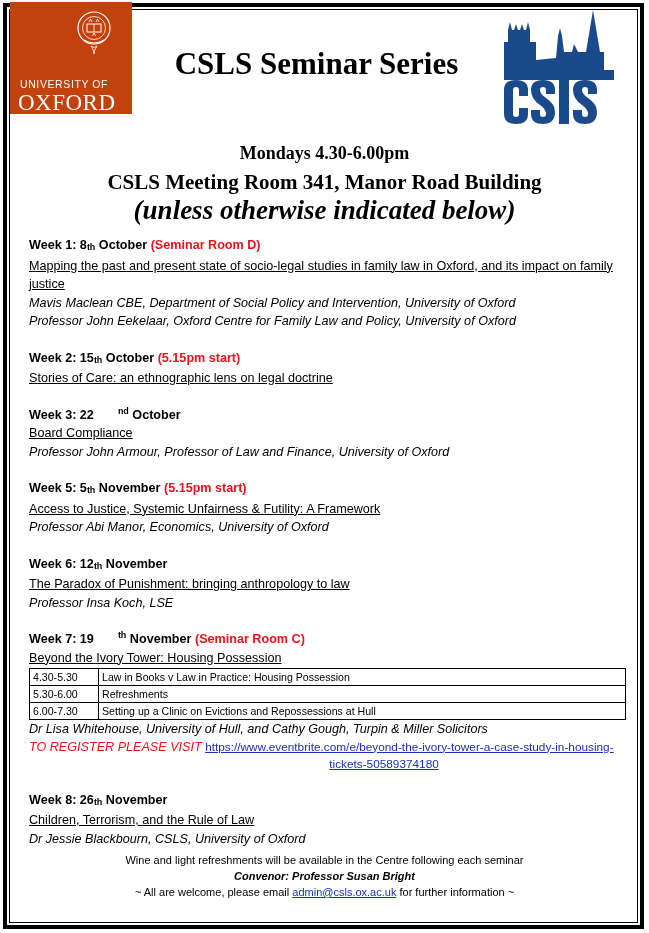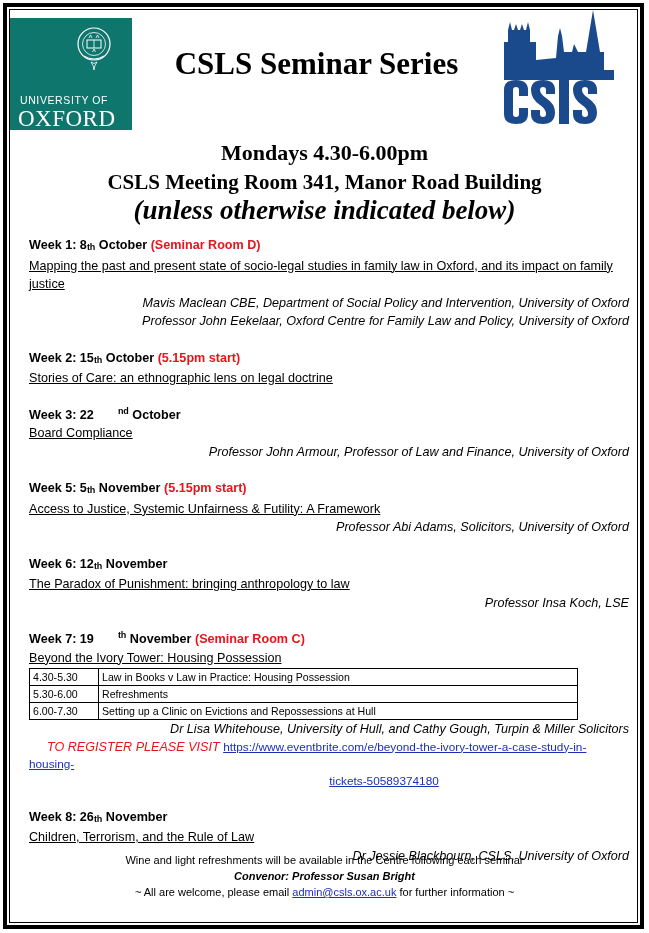--- a/index.html
+++ b/index.html
@@ -1,48 +1,48 @@
 <!DOCTYPE html>
 <html><head>
 <meta charset="utf-8">
 <style>
   html, body { margin: 0; padding: 0; background: #fff; }
   body { width: 649px; height: 933px; position: relative; overflow: hidden; font-family: "Liberation Sans", sans-serif; color: #000; }
   .frame-outer { position: absolute; left: 3px; top: 3px; width: 641px; height: 926px; border: 4px solid #000; box-sizing: border-box; }
   .frame-inner { position: absolute; left: 9px; top: 9px; width: 629px; height: 914px; border: 1px solid #000; box-sizing: border-box; }
 
-  .oxford-logo { position: absolute; left: 10px; top: 18px; width: 122px; height: 112px; background: #0f766e; color: #fff; }
+  .oxford-logo { position: absolute; left: 10px; top: 2px; width: 122px; height: 112px; background: #c2410c; color: #fff; }
   .oxford-crest { position: absolute; left: 66px; top: 8px; width: 36px; height: 52px; }
   .oxford-univ { position: absolute; left: 10px; top: 76px; font-size: 10.5px; letter-spacing: 0.6px; font-family: "Liberation Sans", sans-serif; }
   .oxford-name { position: absolute; left: 8px; top: 88px; font-size: 23px; font-family: "Liberation Serif", serif; letter-spacing: 0.5px; line-height: 26px; }
 
   .main-title { position: absolute; left: 144px; top: 44px; width: 345px; text-align: center; font-family: "Liberation Serif", serif; font-weight: bold; font-size: 31px; line-height: 40px; }
 
   .csls-logo { position: absolute; left: 500px; top: 8px; width: 120px; height: 125px; }
 
   .header-block { position: absolute; left: 12px; top: 138px; width: 625px; text-align: center; font-family: "Liberation Serif", serif; font-weight: bold; }
-  .header-block .line1 { font-size: 22px; line-height: 30px; }
+  .header-block .line1 { font-size: 18px; line-height: 30px; }
   .header-block .line2 { font-size: 21px; line-height: 28px; }
   .header-block .line3 { font-size: 27px; line-height: 28px; font-style: italic; }
 
   .content { position: absolute; left: 29px; top: 236px; width: 600px; font-size: 12.6px; line-height: 18.5px; }
   .week { margin-bottom: 18px; }
   .week-head { font-weight: bold; }
   .week-head sup, .week-head .sub-th { font-size: 9px; text-align: center; }
   .week-head .sub-th { vertical-align: -1px; }
   .week-head sup { vertical-align: 5px; line-height: 0; padding-left: 24px; }
   .note { color: #e8141b; }
   .topic { text-decoration: underline; }
-  .speaker { font-style: italic; text-align: right; }
+  .speaker { font-style: italic; }
 
-  table.schedule { border-collapse: collapse; width: 549px; margin-top: 1px; font-size: 10.6px; line-height: 14px; }
+  table.schedule { border-collapse: collapse; width: 597px; margin-top: 1px; font-size: 10.6px; line-height: 14px; }
   table.schedule td { border: 1px solid #000; padding: 1px 3px; }
   table.schedule td.t { width: 62px; }
 
-  .register { color: #e8141b; font-style: italic; margin-left: 18px; }
+  .register { color: #e8141b; font-style: italic; }
   .register-link { color: #1c2fb8; text-decoration: underline; font-size: 11.8px; font-family: "Liberation Sans", sans-serif; }
   .register-line { line-height: 17px; }
   .register-cont { text-align: center; line-height: 17px; margin-left: 110px; }
 
   .footer { position: absolute; left: 12px; top: 852px; width: 625px; text-align: center; font-size: 11px; line-height: 16px; }
   .footer .convenor { font-weight: bold; font-style: italic; }
   .footer a { color: #1c2fb8; text-decoration: underline; }
 </style>
 </head>
 <body>
@@ -99,21 +99,21 @@
 
   <div class="week">
     <div class="week-head"><span>Week 3: 22</span><sup>nd</sup><span> October</span></div>
     <div class="topic">Board Compliance</div>
     <div class="speaker">Professor John Armour, Professor of Law and Finance, University of Oxford</div>
   </div>
 
   <div class="week">
     <div class="week-head"><span>Week 5: 5</span><span class="sub-th">th</span><span> November</span> <span class="note">(5.15pm start)</span></div>
     <div class="topic">Access to Justice, Systemic Unfairness &amp; Futility: A Framework</div>
-    <div class="speaker">Professor Abi Adams, Solicitors, University of Oxford</div>
+    <div class="speaker">Professor Abi Manor, Economics, University of Oxford</div>
   </div>
 
   <div class="week">
     <div class="week-head"><span>Week 6: 12</span><span class="sub-th">th</span><span> November</span></div>
     <div class="topic">The Paradox of Punishment: bringing anthropology to law</div>
     <div class="speaker">Professor Insa Koch, LSE</div>
   </div>
 
   <div class="week">
     <div class="week-head"><span>Week 7: 19</span><sup>th</sup><span> November</span> <span class="note">(Seminar Room C)</span></div>

